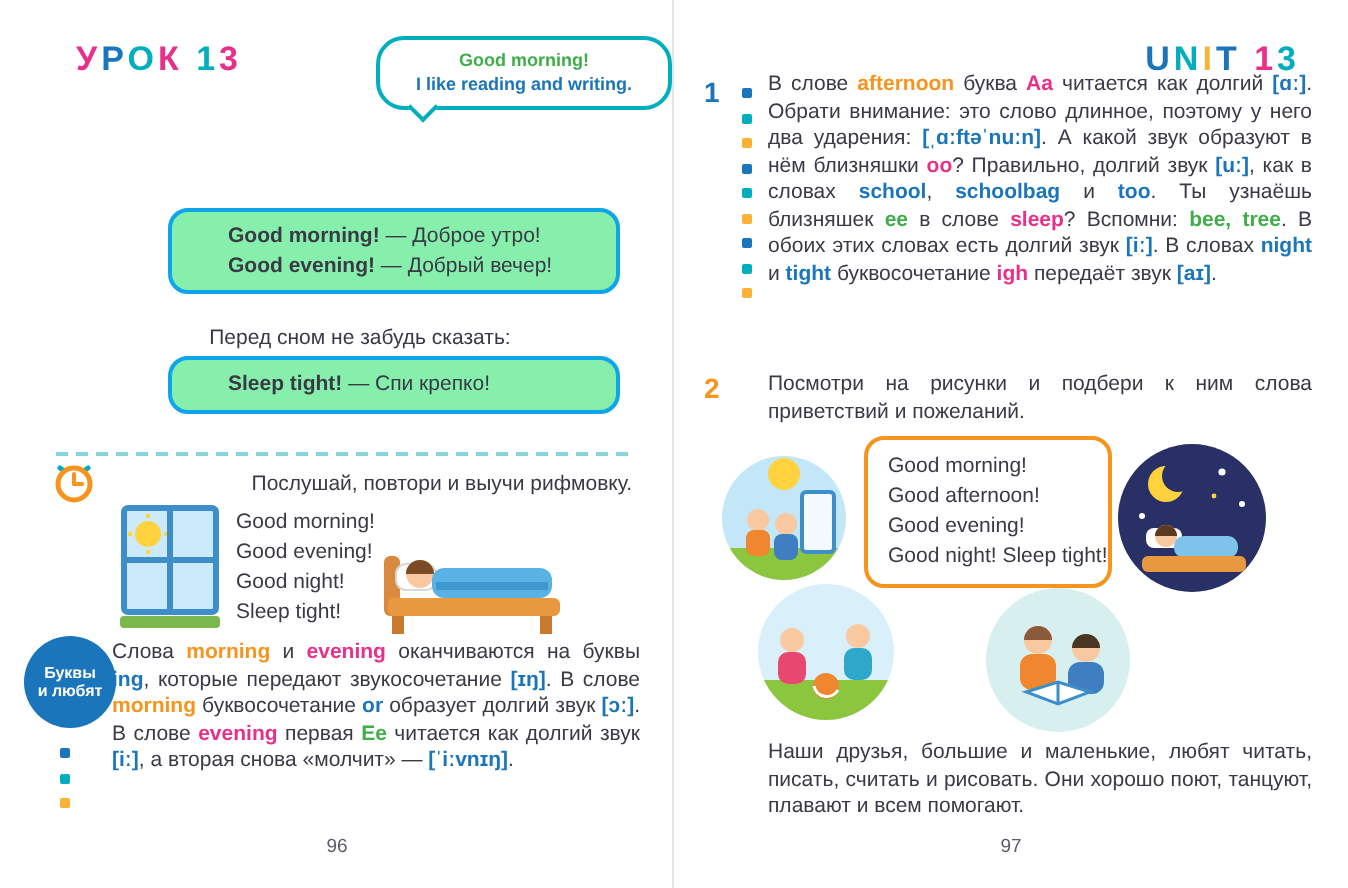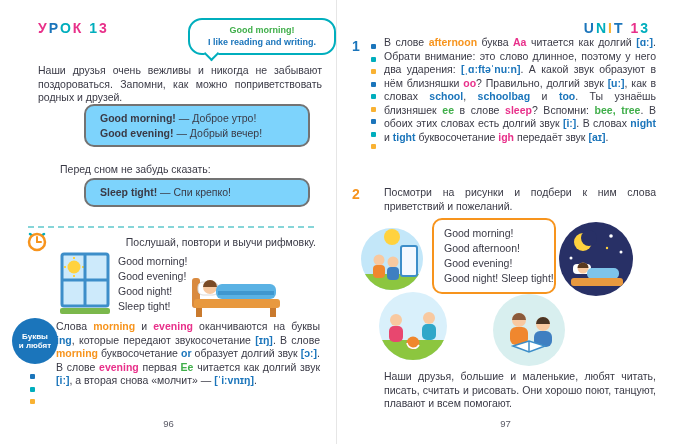--- a/index.html
+++ b/index.html
@@ -7,38 +7,38 @@
   body{
     position:relative;background:#ffffff;overflow:hidden;
     font-family:"Liberation Sans","DejaVu Sans",sans-serif;
     color:#3a3a46;
   }
   .page{position:absolute;top:0;width:337px;height:444px}
   #left-page{left:0}
   #right-page{left:337px}
   .fold{position:absolute;left:336px;top:0;width:1px;height:444px;background:#e6e6e6}
   .abs{position:absolute}
-  .header{font-size:14px;font-weight:bold;letter-spacing:2px}
+  .header{font-size:17px;font-weight:bold;letter-spacing:2px}
   .body-text{font-size:10.5px;line-height:13.5px;text-align:justify}
   .seg-m{color:#e8308a;font-weight:bold}
   .seg-b{color:#1b75bb;font-weight:bold}
   .seg-t{color:#00aebd;font-weight:bold}
   .seg-o{color:#f7941d;font-weight:bold}
   .seg-g{color:#3fae49;font-weight:bold}
   .seg-y{color:#f9b233;font-weight:bold}
   .seg-en{font-weight:bold}
   .bubble{
     border:2px solid #00aebd;border-radius:14px;padding:5px 8px;
     font-size:9px;font-weight:bold;line-height:11.5px;text-align:center;background:#fff;
   }
   .bubble::after{
     content:"";position:absolute;left:16px;bottom:-6px;width:9px;height:9px;background:#fff;
     border-left:2px solid #00aebd;border-bottom:2px solid #00aebd;transform:rotate(-45deg);
   }
-  .frame-blue{border:2px solid #737373;border-radius:10px;padding:5px 14px;background:#7dd3fc}
+  .frame-blue{border:2px solid #0ea5e9;border-radius:10px;padding:5px 28px;background:#86efac}
   .frame-blue .row{font-size:10.5px;line-height:14.5px;white-space:nowrap}
   .frame-orange{border:2px solid #f7941d;border-radius:10px;padding:6px 10px;background:#fff}
   .frame-orange .row{font-size:10.5px;line-height:15px;white-space:nowrap}
   .dash-div{border-top:2px dashed #86d5d8;height:0}
   .task-num{font-size:14px;font-weight:bold}
   .num-blue{color:#1b75bb}
   .num-orange{color:#f7941d}
   .badge{
     width:46px;height:46px;border-radius:50%;background:#1b75bb;color:#fff;
     display:flex;flex-direction:column;align-items:center;justify-content:center;
@@ -54,28 +54,27 @@
 
 <div class="page" id="left-page">
 
   <div class="abs header" style="left:38px;top:20px"><span class="seg-m">У</span><span class="seg-b">Р</span><span class="seg-t">О</span><span class="seg-m">К</span><span> </span><span class="seg-t">1</span><span class="seg-m">3</span></div>
 
   <div class="abs bubble" style="left:188px;top:18px;width:148px">
     <div><span class="seg-g">Good morning!</span></div>
     <div><span class="seg-b">I like reading and writing.</span></div>
   </div>
 
-  <div class="abs body-text" style="left:38px;top:64px;width:284px">Наши друзья очень вежливы и никогда не забывают поздороваться. Запомни, как можно поприветствовать родных и друзей.</div>
 
   <div class="abs frame-blue" style="left:84px;top:104px;width:226px">
     <div class="row"><span class="seg-en">Good morning!</span><span> — Доброе утро!</span></div>
     <div class="row"><span class="seg-en">Good evening!</span><span> — Добрый вечер!</span></div>
   </div>
 
-  <div class="abs body-text" style="left:60px;top:163px;width:240px;text-align:left">Перед сном не забудь сказать:</div>
+  <div class="abs body-text" style="left:60px;top:163px;width:240px;text-align:center">Перед сном не забудь сказать:</div>
 
   <div class="abs frame-blue" style="left:84px;top:178px;width:226px">
     <div class="row"><span class="seg-en">Sleep tight!</span><span> — Спи крепко!</span></div>
   </div>
 
   <div class="abs dash-div" style="left:28px;top:226px;width:286px"></div>
 
   <div class="abs" style="left:26px;top:230px">
     <svg width="22" height="22" viewBox="0 0 22 22">
       <line x1="4" y1="4" x2="7" y2="6" stroke="#00aebd" stroke-width="2.5" stroke-linecap="round"></line>

